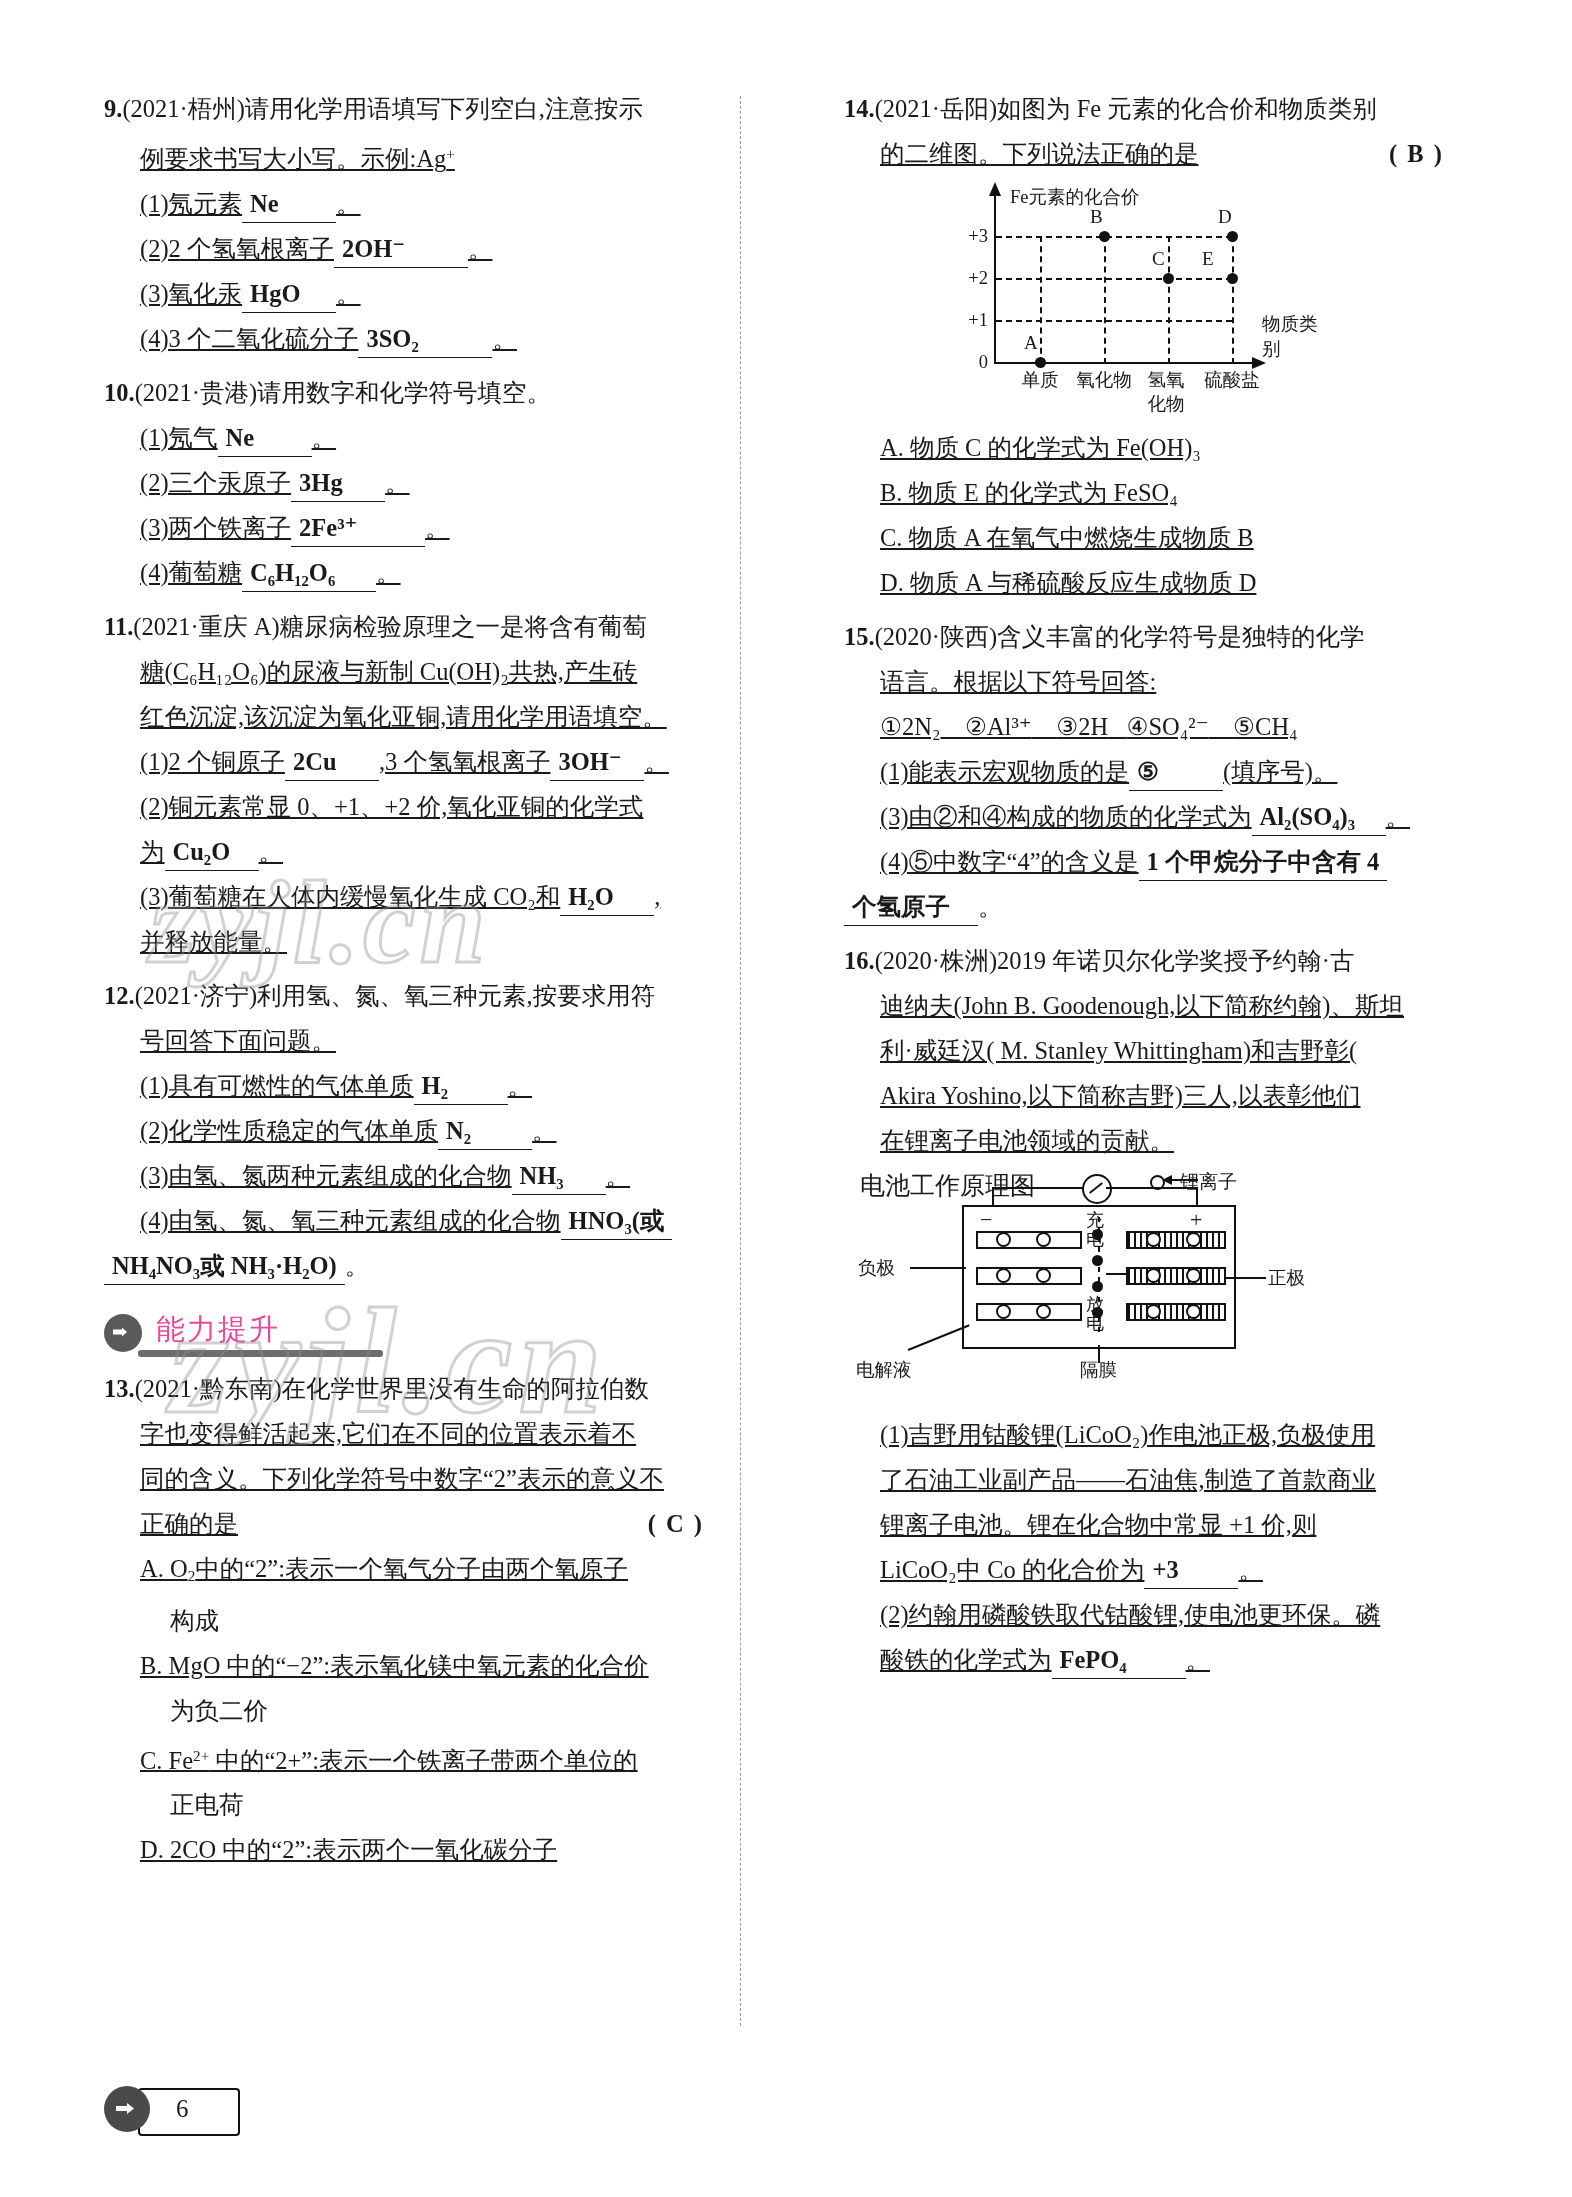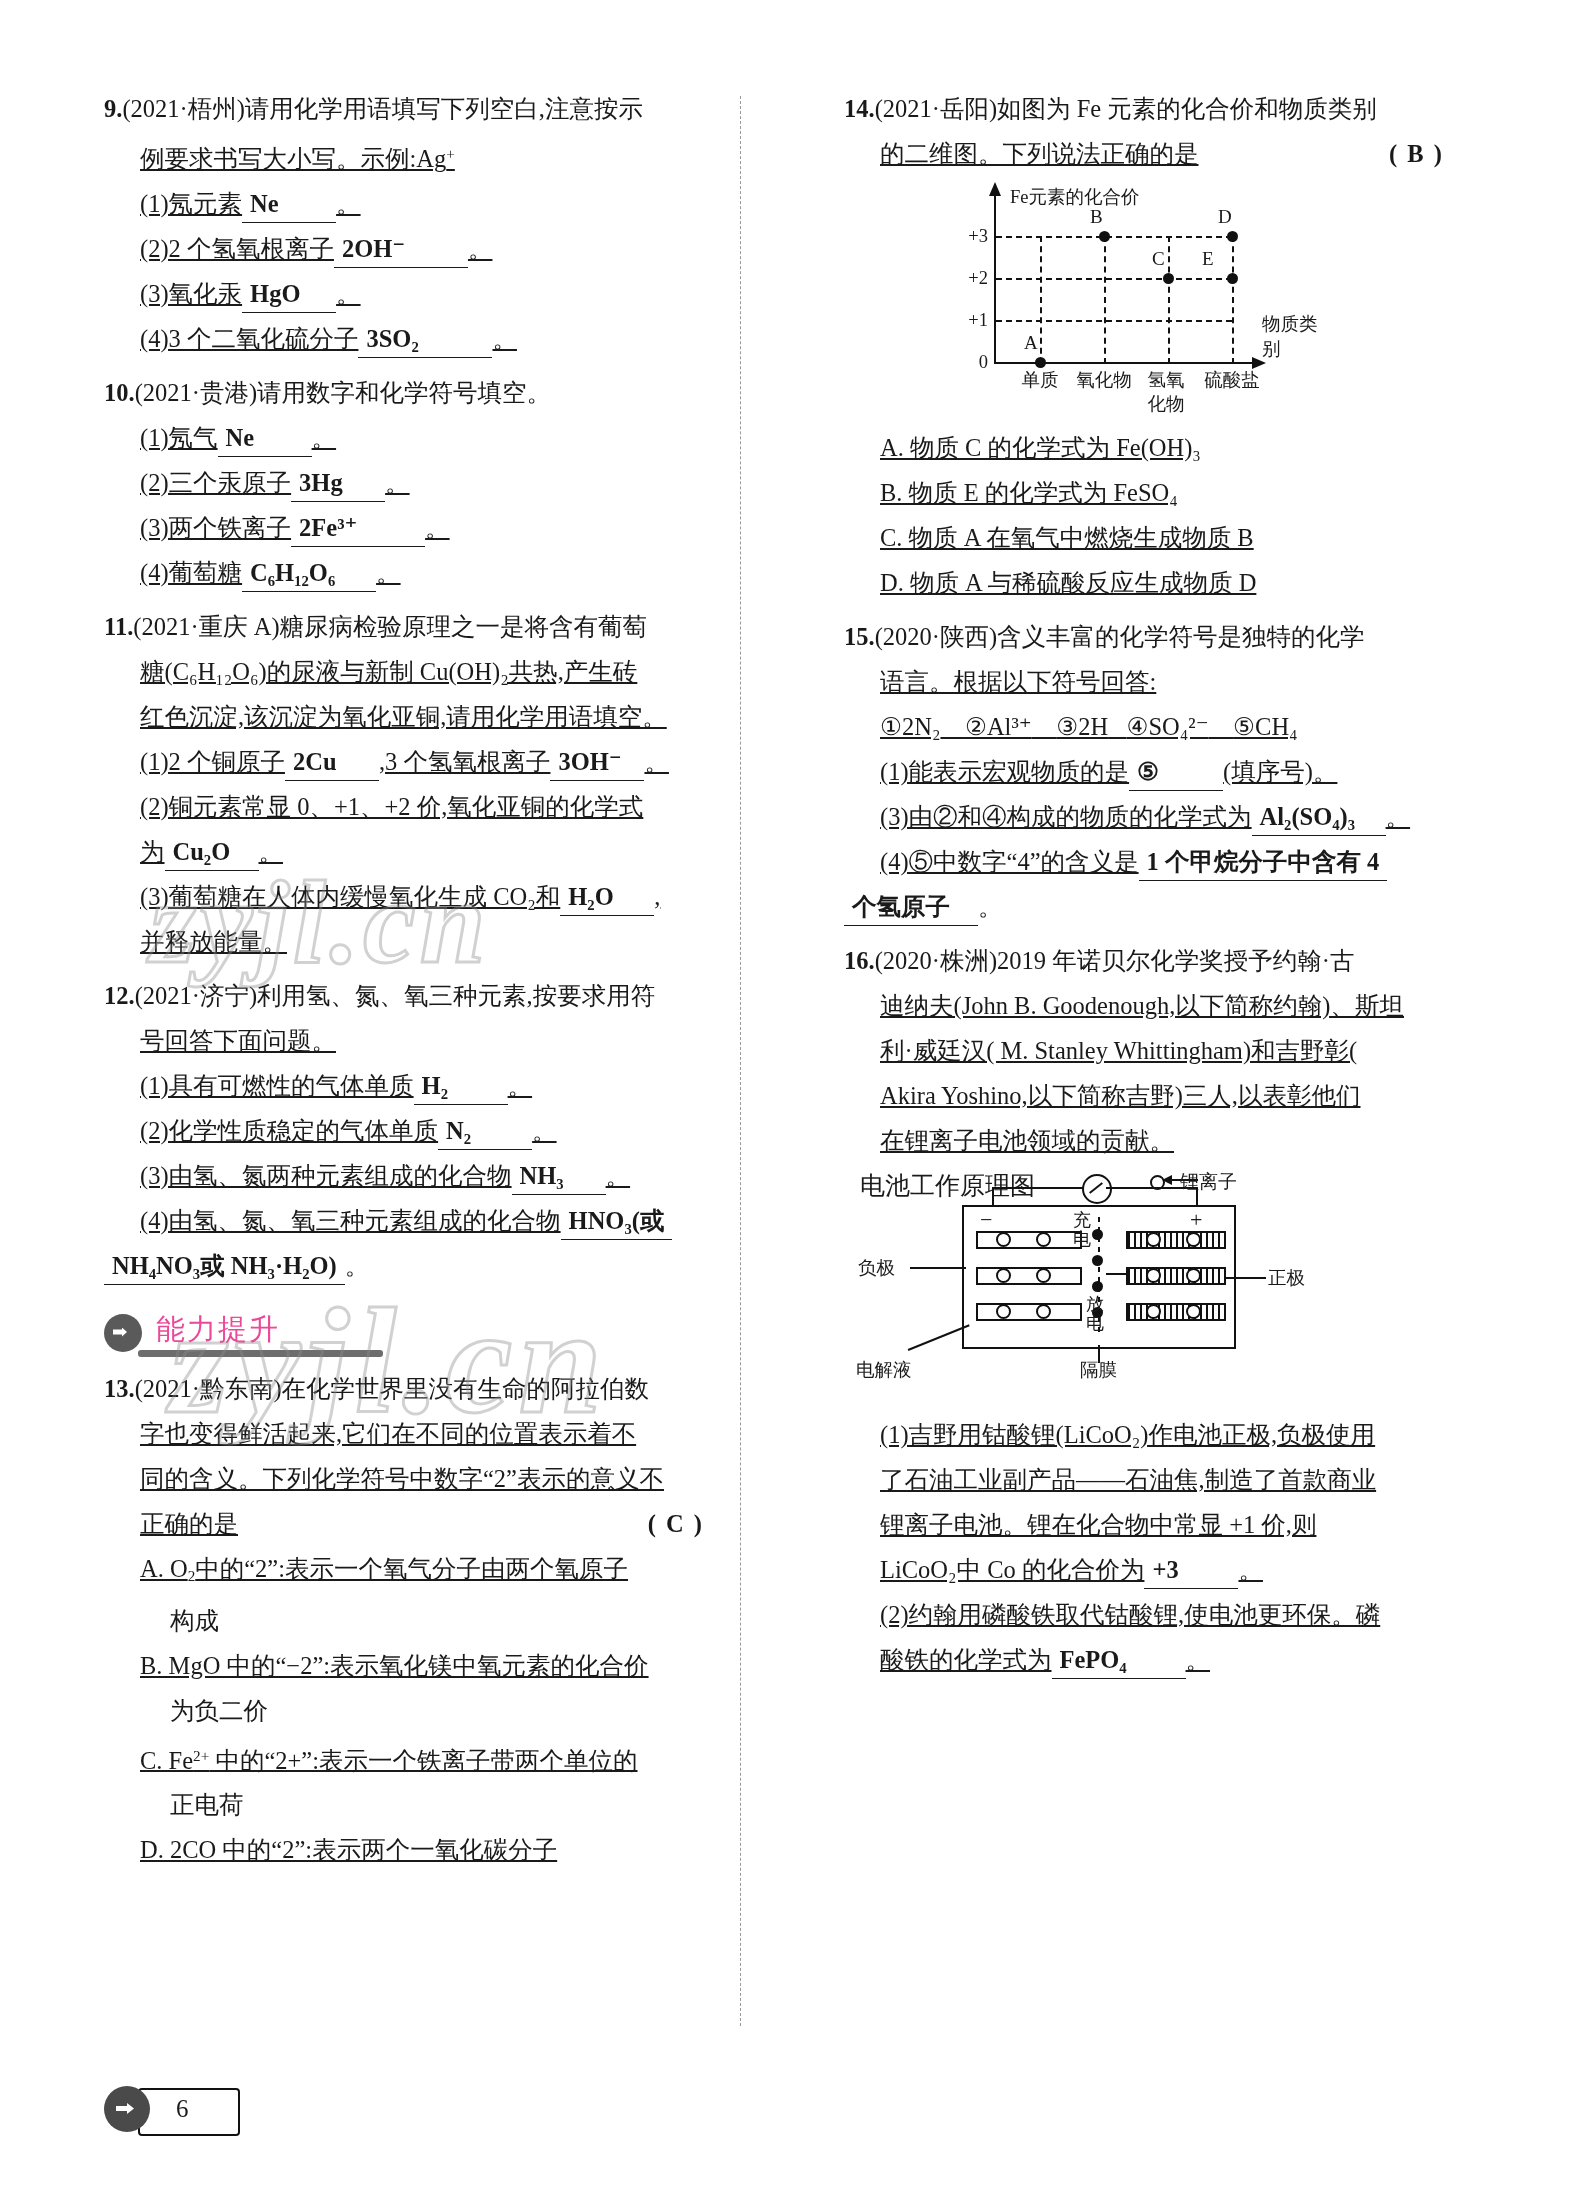--- a/index.html
+++ b/index.html
@@ -333,21 +333,21 @@
         <div class="ion" style="left:302px;top:135px;"></div>
         <div class="ion" style="left:342px;top:135px;"></div>
 
         <div class="wire" style="left:254px;top:48px;width:1.6px;height:116px;background:repeating-linear-gradient(#111 0 5px,transparent 5px 10px);"></div>
         <div class="ionf" style="left:248px;top:60px;"></div>
         <div class="ionf" style="left:248px;top:86px;"></div>
         <div class="ionf" style="left:248px;top:112px;"></div>
         <div class="ionf" style="left:248px;top:138px;"></div>
         <div class="wire" style="left:262px;top:104px;width:22px;height:2px;"></div>
 
-        <div class="vtxt" style="left:229px;top:42px;text-align:right;">充电</div>
+        <div class="vtxt" style="left:242px;top:42px;text-align:right;">充电</div>
         <div class="vtxt" style="left:242px;top:126px;">放电</div>
 
         <div class="lbl" style="left:14px;top:86px;">负极</div>
         <div class="ptr" style="left:66px;top:98px;width:56px;"></div>
         <div class="lbl" style="left:424px;top:96px;">正极</div>
         <div class="ptr" style="left:382px;top:108px;width:40px;"></div>
         <div class="lbl" style="left:12px;top:188px;">电解液</div>
         <div class="ptr" style="left:64px;top:180px;width:66px;transform:rotate(-22deg);transform-origin:left center;"></div>
         <div class="lbl" style="left:236px;top:188px;">隔膜</div>
         <div class="ptr" style="left:254px;top:176px;width:2px;height:18px;"></div>

